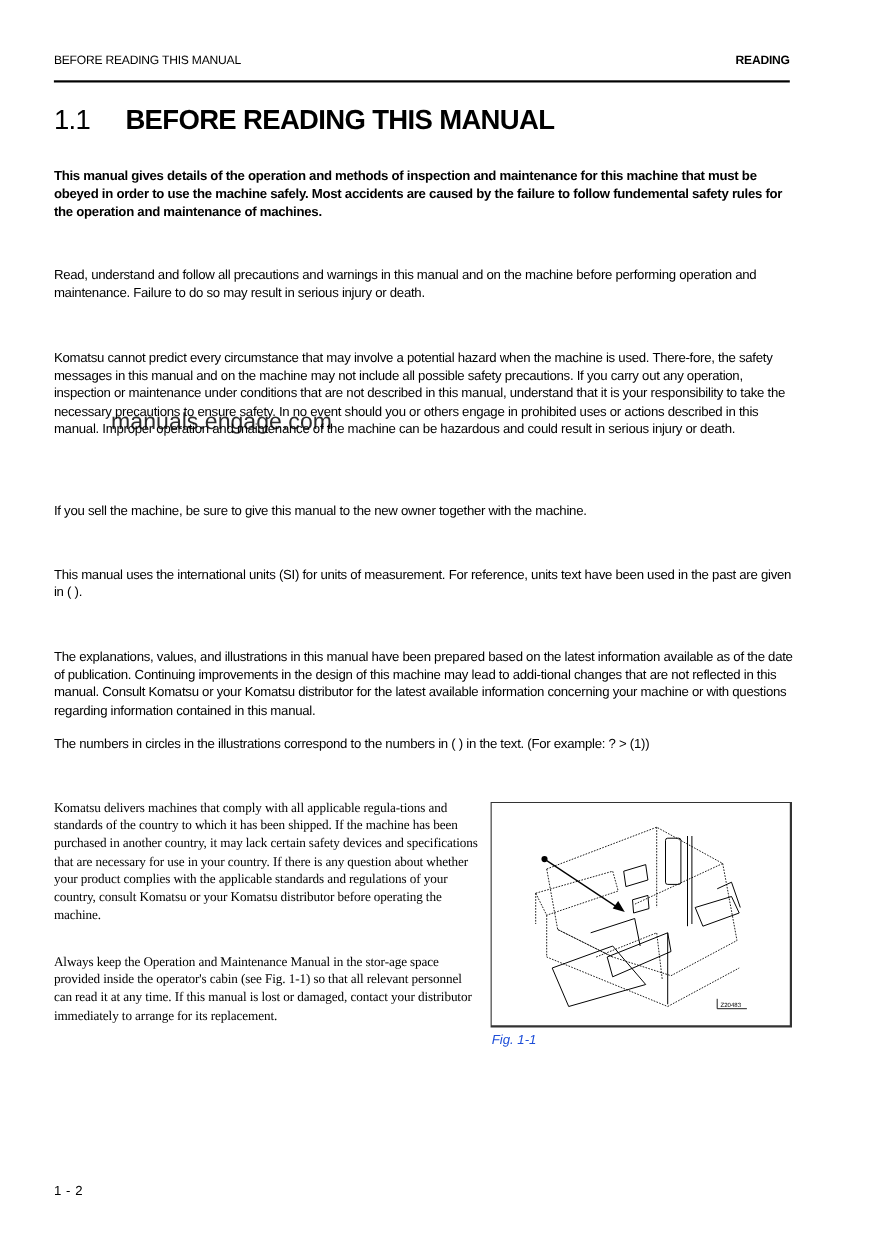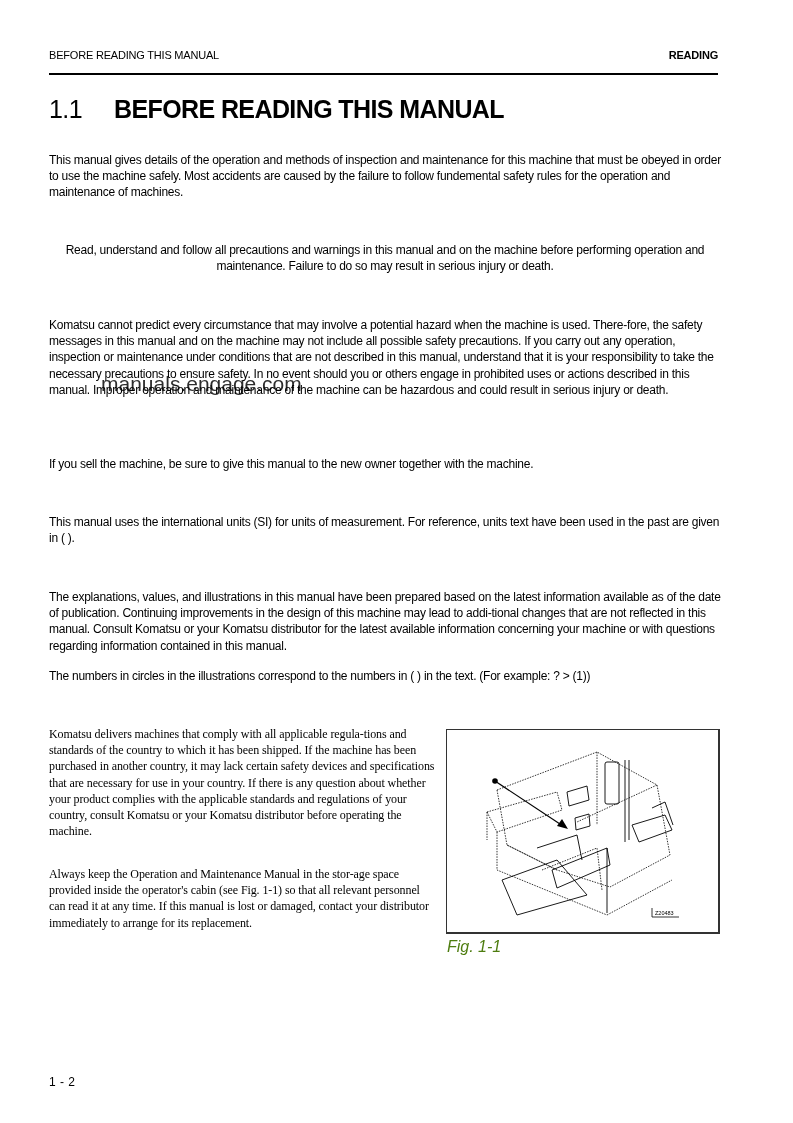--- a/index.html
+++ b/index.html
@@ -30,42 +30,42 @@
       position: absolute; left: 101px; top: 371px; font-size: 21px; line-height: 26px;
       color: #000; opacity: 0.82; letter-spacing: 0px; pointer-events: none;
     }
     .figure-box {
       position: absolute; left: 446px; top: 729px; width: 271px; height: 202px;
       border: 1px solid #333; border-right: 2px solid #333; border-bottom: 2px solid #333;
       background: #fff;
     }
     .figure-box svg { position: absolute; left: 0; top: 0; }
     .fig-caption {
-      position: absolute; left: 447px; top: 938px; font-size: 16px; font-style: italic;
-      color: #4d7c0f;
+      position: absolute; left: 447px; top: 938px; font-size: 12px; font-style: italic;
+      color: #1d4ed8;
     }
     .page-number {
       position: absolute; left: 49px; top: 1075px; font-size: 12px; letter-spacing: 0.5px; text-align: center;
     }
   </style>
 </head>
 <body>
 
 <div class="page-header">
   <span class="left">BEFORE READING THIS MANUAL</span>
   <span class="right">READING</span>
 </div>
 <div class="header-rule"></div>
 
 <h1 class="section-title" style="margin:0;">
   <span class="num">1.1</span><span>BEFORE READING THIS MANUAL</span>
 </h1>
 
-<p class="para" style="top:152px;">This manual gives details of the operation and methods of inspection and maintenance for this machine that must be obeyed in order to use the machine safely. Most accidents are caused by the failure to follow fundemental safety rules for the operation and maintenance of machines.</p>
-<p class="para" style="top:242px;text-align:center;">Read, understand and follow all precautions and warnings in this manual and on the machine before performing operation and maintenance. Failure to do so may result in serious injury or death.</p>
+<p class="para" style="top:152px;font-weight:bold;">This manual gives details of the operation and methods of inspection and maintenance for this machine that must be obeyed in order to use the machine safely. Most accidents are caused by the failure to follow fundemental safety rules for the operation and maintenance of machines.</p>
+<p class="para" style="top:242px;">Read, understand and follow all precautions and warnings in this manual and on the machine before performing operation and maintenance. Failure to do so may result in serious injury or death.</p>
 <p class="para" style="top:317px;">Komatsu cannot predict every circumstance that may involve a potential hazard when the machine is used. There-fore, the safety messages in this manual and on the machine may not include all possible safety precautions. If you carry out any operation, inspection or maintenance under conditions that are not described in this manual, understand that it is your responsibility to take the necessary precautions to ensure safety. In no event should you or others engage in prohibited uses or actions described in this manual. Improper operation and maintenance of the machine can be hazardous and could result in serious injury or death.</p>
 <p class="para" style="top:456px;">If you sell the machine, be sure to give this manual to the new owner together with the machine.</p>
 <p class="para" style="top:514px;">This manual uses the international units (SI) for units of measurement. For reference, units text have been used in the past are given in ( ).</p>
 <p class="para" style="top:589px;">The explanations, values, and illustrations in this manual have been prepared based on the latest information available as of the date of publication. Continuing improvements in the design of this machine may lead to addi-tional changes that are not reflected in this manual. Consult Komatsu or your Komatsu distributor for the latest available information concerning your machine or with questions regarding information contained in this manual.</p>
 <p class="para" style="top:668px;">The numbers in circles in the illustrations correspond to the numbers in ( ) in the text. (For example: ? &gt; (1))</p>
 <p class="para narrow" style="top:726px;">Komatsu delivers machines that comply with all applicable regula-tions and standards of the country to which it has been shipped. If the machine has been purchased in another country, it may lack certain safety devices and specifications that are necessary for use in your country. If there is any question about whether your product complies with the applicable standards and regulations of your country, consult Komatsu or your Komatsu distributor before operating the machine.</p>
 <p class="para narrow" style="top:866px;">Always keep the Operation and Maintenance Manual in the stor-age space provided inside the operator's cabin (see Fig. 1-1) so that all relevant personnel can read it at any time. If this manual is lost or damaged, contact your distributor immediately to arrange for its replacement.</p>
 
 <div class="watermark">manuals.engage.com</div>
 

